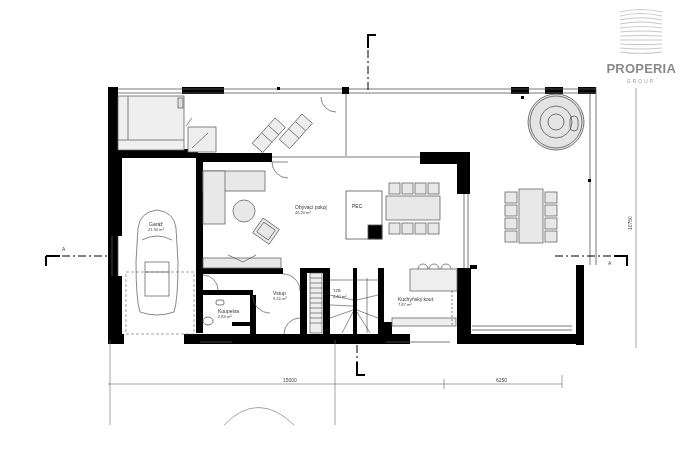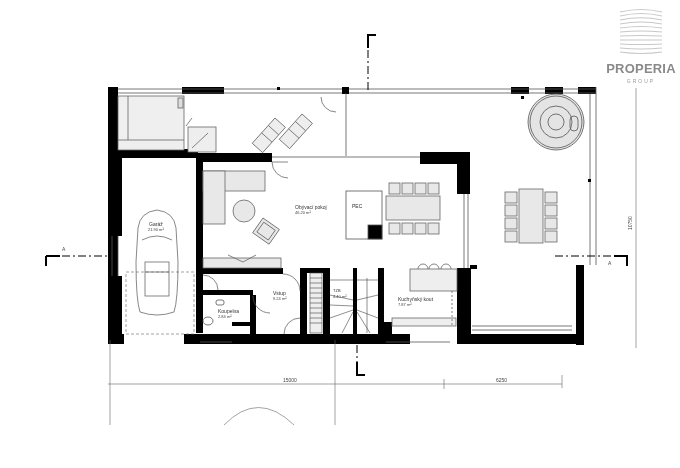--- a/index.html
+++ b/index.html
@@ -1,19 +1,19 @@
 <!DOCTYPE html>
 <html><head>
 <meta charset="utf-8">
 <style>
   html, body { margin:0; padding:0; background:#ffffff; }
   body { width:680px; height:468px; position:relative; overflow:hidden; font-family:"Liberation Sans", sans-serif; }
   #plan { position:absolute; left:0; top:0; width:680px; height:468px; }
   .logo { position:absolute; left:606px; top:8px; width:70px; height:80px; text-align:center; }
-  .logo-name { position:absolute; left:0; top:53px; width:70px; font-family:"Liberation Sans", sans-serif; font-weight:bold; font-size:13px; color:#8a8a8a; letter-spacing:0.2px; }
+  .logo-name { position:absolute; left:0; top:53px; width:70px; font-family:"Liberation Sans", sans-serif; font-weight:bold; font-size:13px; color:#8a8a8a; letter-spacing:0.2px;text-align:right; }
   .logo-sub { position:absolute; left:0; top:70px; width:70px; font-size:5px; color:#9a9a9a; letter-spacing:2px; }
   .lbl { position:absolute; font-size:5px; color:#333; line-height:6px; white-space:nowrap; }
   .lbl .a { display:block; font-size:4px; color:#444; }
   .dim { position:absolute; font-size:5px; color:#444; }
   .vdim { position:absolute; font-size:5px; color:#444; transform:rotate(-90deg); transform-origin:left top; }
 </style>
 </head>
 <body>
 
 <svg id="plan" viewBox="0 0 680 468" xmlns="http://www.w3.org/2000/svg">

